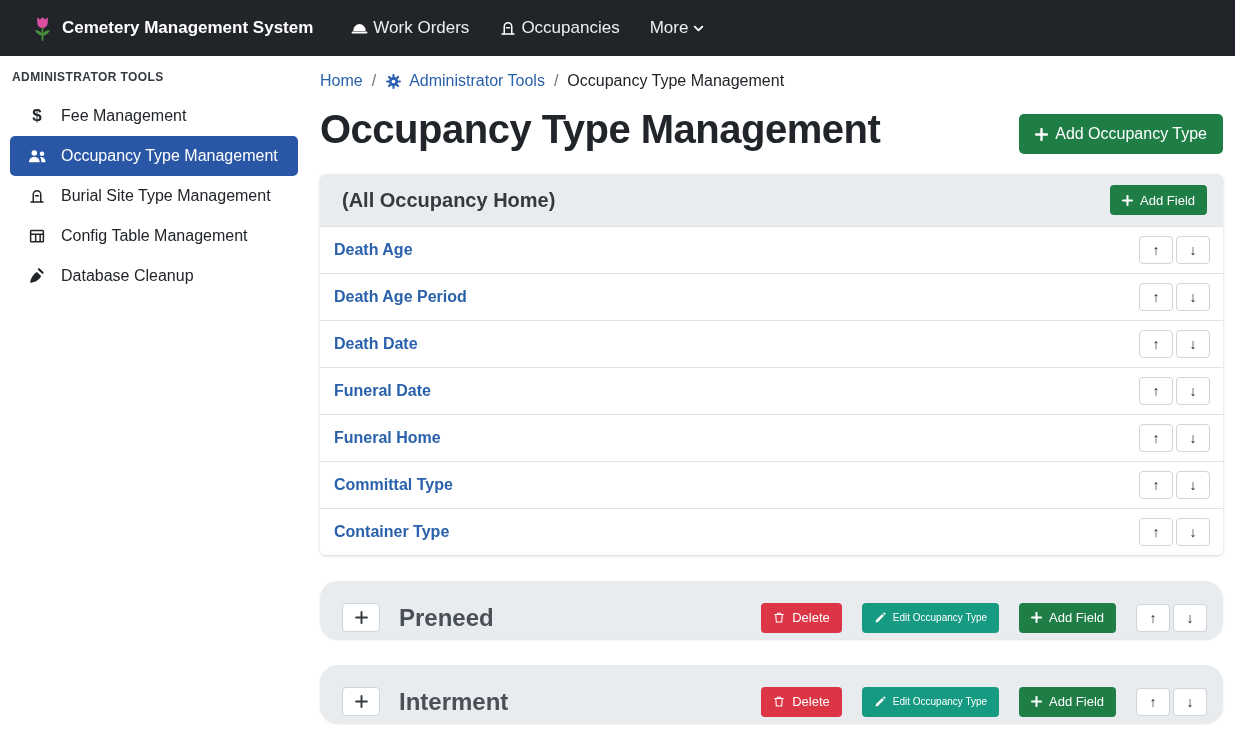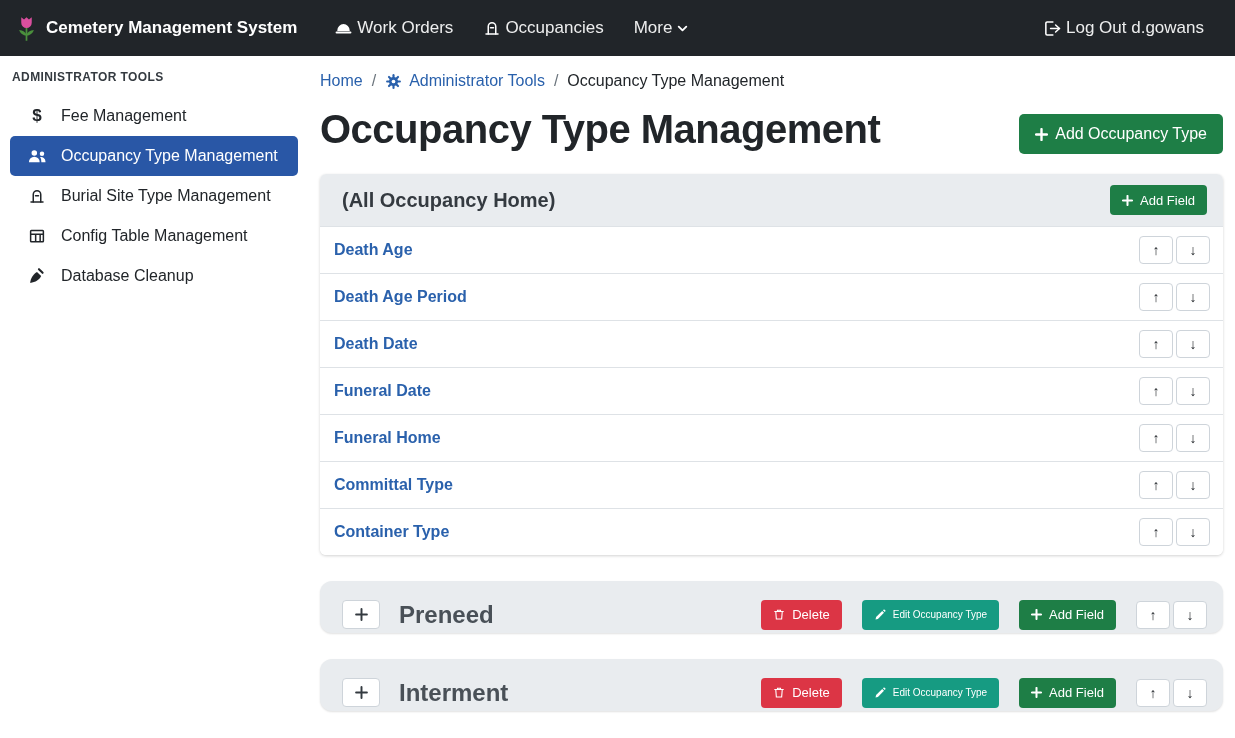--- a/index.html
+++ b/index.html
@@ -7,21 +7,21 @@
   body {
     width:1235px; height:738px;
     font-family:"Liberation Sans", sans-serif;
     background:#ffffff; color:#212529;
     display:flex; flex-direction:column;
   }
 
   
   .navbar {
     height:56px; flex:0 0 56px; background:#212529; color:#fff;
-    display:flex; align-items:center; padding:0 16px;
+    display:flex; align-items:center; padding:0 32px;
   }
   .brand { display:flex; align-items:center; gap:9px; font-size:17px; font-weight:700; cursor:pointer; margin-right:22px; }
   .nav-items { display:flex; align-items:center; }
   .nav-item { display:flex; align-items:center; gap:4px; padding:0 15px; font-size:17px; color:rgba(255,255,255,.92); cursor:pointer; height:56px; }
   .nav-right { margin-left:auto; }
 
   
   .layout { flex:1; display:flex; min-height:0; }
 
   
@@ -72,21 +72,21 @@
   .field-row:last-child { border-radius:0 0 6px 6px; }
   .field-link { color:#2a61ac; font-weight:700; font-size:16px; cursor:pointer; text-decoration:none; }
   .arrow-group { display:flex; gap:3px; }
   .btn-arrow {
     width:34px; height:28px; background:#fff; border:1px solid #ced4da; border-radius:4px;
     display:flex; align-items:center; justify-content:center; font-size:14px; color:#212529; cursor:pointer;
   }
 
   
   .section-bar {
-    background:#e9ecef; border-radius:12px; height:52px; box-shadow:0 1px 2px rgba(0,0,0,.12);
+    background:#e9ecef; border-radius:18px; height:58px; box-shadow:0 1px 2px rgba(0,0,0,.12);
     display:flex; align-items:center; padding:15px 16px 0 22px; margin-bottom:26px;
   }
   .btn-expand {
     width:38px; height:29px; background:#fff; border:1px solid #ced4da; border-radius:4px;
     display:flex; align-items:center; justify-content:center; cursor:pointer;
   }
   .section-title { font-size:24px; font-weight:600; color:#495057; margin-left:19px; }
   .section-actions { margin-left:auto; display:flex; align-items:center; gap:20px; }
 </style>
 </head>
@@ -130,30 +130,20 @@
     <div class="nav-item">
       <span>More</span>
       <span style="display:flex;">
         <svg width="13" height="13" viewBox="0 0 24 24" fill="none" stroke="#fff" stroke-width="3.4" stroke-linecap="round" stroke-linejoin="round">
           <path d="M5 8.5 l7 7 7-7"></path>
         </svg>
       </span>
     </div>
   </nav>
 
-  <div class="nav-item nav-right">
-    <span style="display:flex;">
-      <svg width="19" height="17" viewBox="0 0 24 22" fill="none" stroke="#fff" stroke-width="2" stroke-linecap="round" stroke-linejoin="round">
-        <path d="M12.5 2.5 H5 a1.6 1.6 0 0 0 -1.6 1.6 v13.8 a1.6 1.6 0 0 0 1.6 1.6 h7.5"></path>
-        <path d="M16 6.5 l5 4.5 -5 4.5"></path>
-        <path d="M21 11 H9.5"></path>
-      </svg>
-    </span>
-    <span>Log Out d.gowans</span>
-  </div>
 </header>
 
 <div class="layout">
 
   <aside class="sidebar">
     <div class="sidebar-heading">Administrator Tools</div>
 
     <div class="side-item">
       <span class="s-icon dollar-glyph">$</span>
       <span>Fee Management</span>

